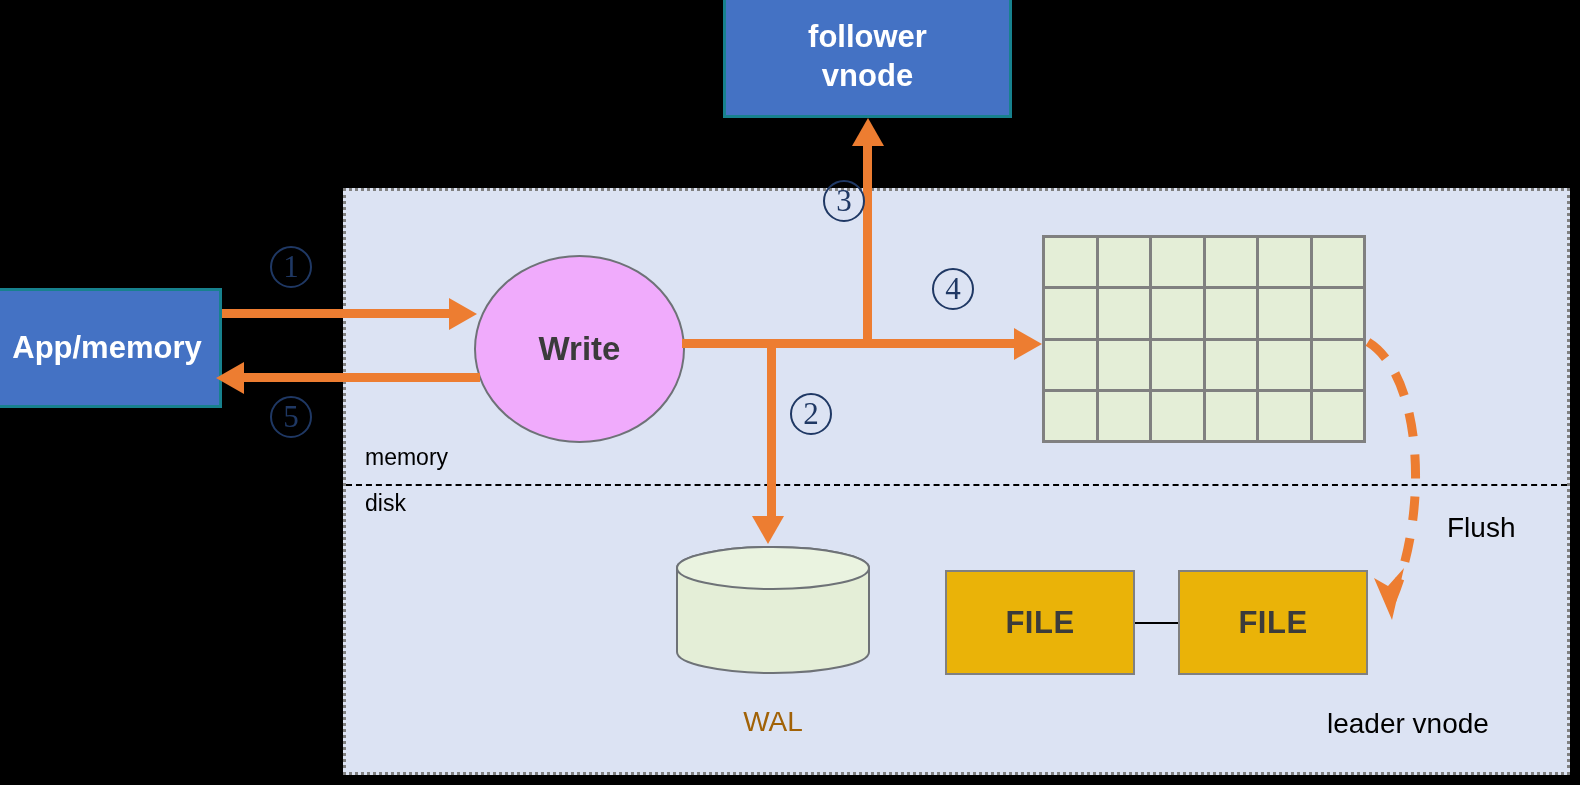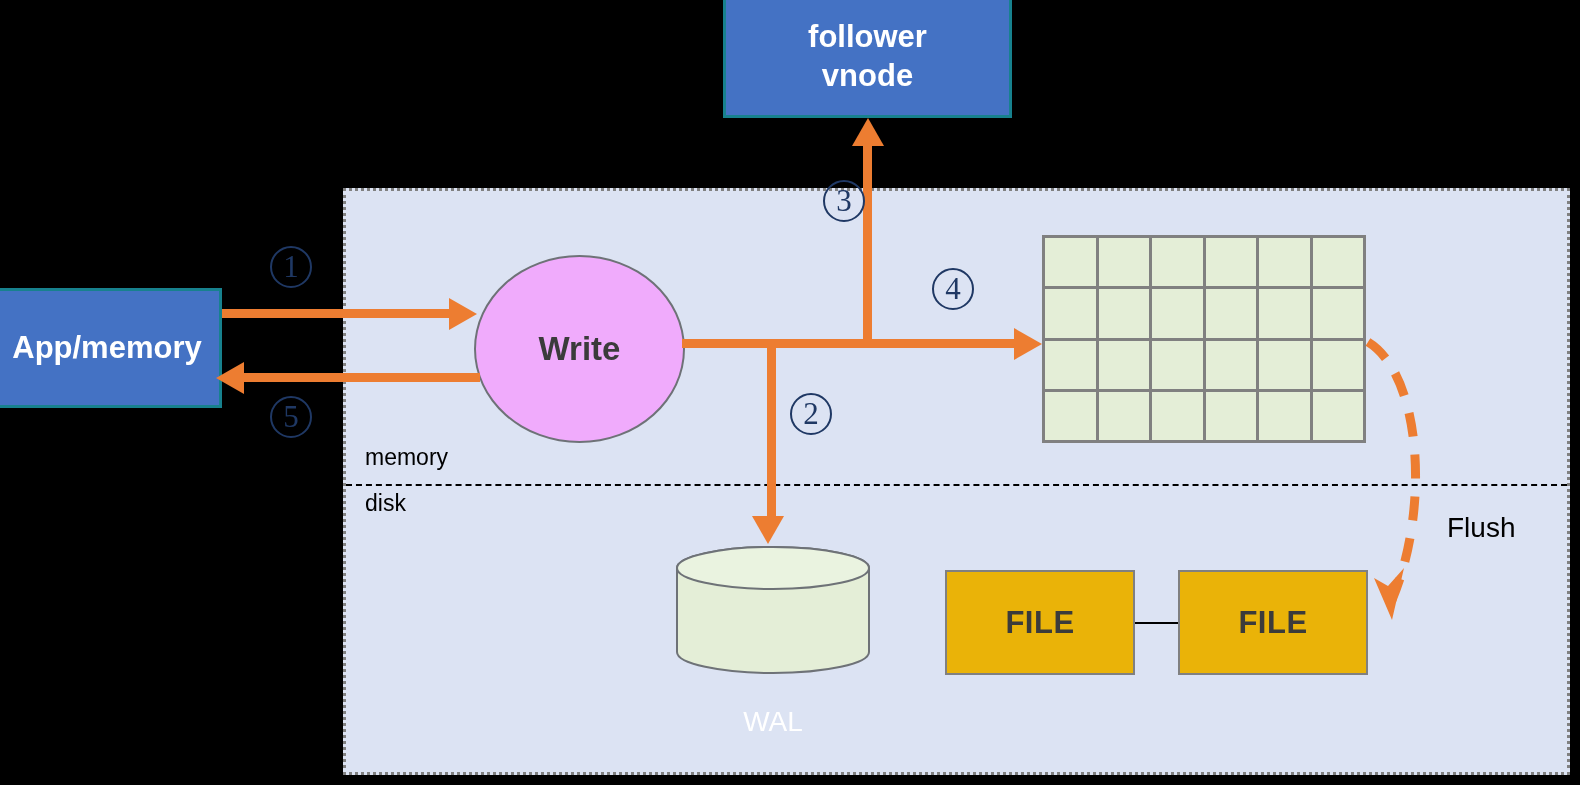--- a/index.html
+++ b/index.html
@@ -105,21 +105,21 @@
   .wal-cyl {
     position: absolute;
     left: 676px; top: 546px;
     width: 194px; height: 128px;
   }
   .wal-label {
     position: absolute;
     left: 676px; top: 706px;
     width: 194px;
     text-align: center;
-    color: #ffffff;
+    color: #a16207;
     font-size: 28px;
   }
 
   
   .file-box {
     position: absolute;
     top: 570px;
     height: 105px;
     background: #eab308;
     border: 2px solid #808080;
@@ -317,14 +317,15 @@
     <path d="M62,300 L44,258 L58,266 L74,248 Z" fill="#ed7d31"></path>
   </svg>
   <div class="flush-label">Flush</div>
 
   <div class="step-circle step-1">1</div>
   <div class="step-circle step-5">5</div>
   <div class="step-circle step-2">2</div>
   <div class="step-circle step-3">3</div>
   <div class="step-circle step-4">4</div>
 
+  <div class="leader-label">leader vnode</div>
 
 </div>
 
 </body></html>

